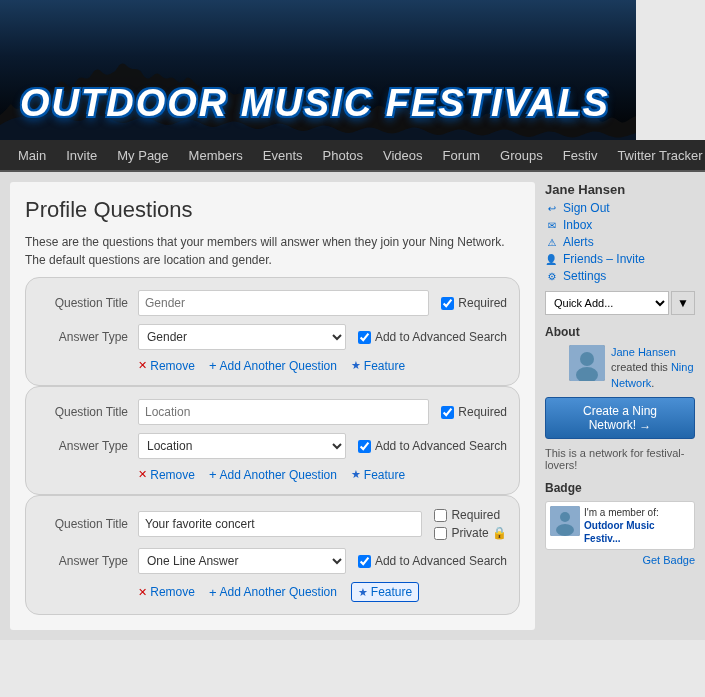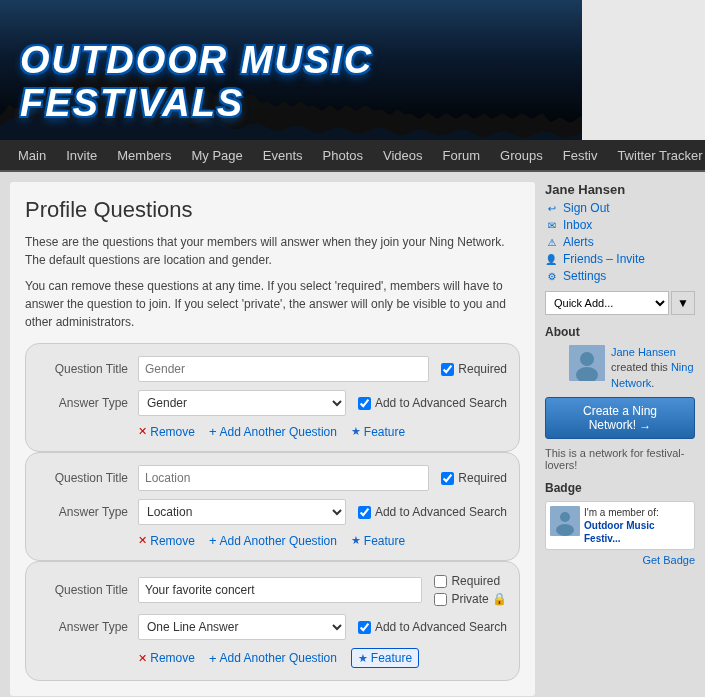--- a/index.html
+++ b/index.html
@@ -1,20 +1,20 @@
 <!DOCTYPE html>
 <html><head>
   <meta charset="utf-8">
   <style>
     * { box-sizing: border-box; margin: 0; padding: 0; }
     body { font-family: Arial, sans-serif; font-size: 13px; background: #e8e8e8; width: 705px; min-height: 697px; overflow-x: hidden; }
 
     
     .header-banner {
-      width: 582px;
+      width: 636px;
       height: 140px;
       background: #404040;
       position: relative;
       overflow: hidden;
     }
     .header-banner .crowd-bg {
       width: 100%;
       height: 100%;
       background: linear-gradient(180deg, #1a3a5c 0%, #0a1a2e 40%, #000 100%);
       position: absolute;
@@ -330,38 +330,37 @@
   <svg class="crowd-svg" viewBox="0 0 705 80" preserveAspectRatio="none">
     <path d="M0,80 L0,55 C5,52 8,48 12,44 C16,48 18,50 22,48 C26,45 28,40 32,38 C36,35 40,38 44,35 C48,32 46,28 50,25 C54,28 56,30 60,27 C64,24 66,20 70,22 C74,24 76,28 80,26 C84,24 84,20 88,18 C92,16 94,20 98,18 C102,16 102,12 106,10 C110,8 112,12 116,14 C120,16 122,14 126,12 C130,10 130,6 134,4 C138,2 140,6 144,8 C148,10 150,8 154,10 C158,12 158,16 162,18 C166,20 168,16 172,14 C176,12 178,16 182,18 C186,20 188,16 192,18 C196,20 198,24 202,22 C206,20 206,16 210,18 C214,20 216,24 220,26 C224,28 226,24 230,26 C234,28 236,32 240,30 C244,28 244,24 248,26 C252,28 254,32 258,34 C262,36 264,32 268,34 C272,36 274,40 278,38 C282,36 282,32 286,34 C290,36 292,40 296,38 C300,36 302,32 306,34 C310,36 312,40 316,42 C320,44 322,40 326,42 C330,44 332,48 336,46 C340,44 342,40 346,42 C350,44 352,48 356,46 C360,44 362,40 366,42 C370,44 372,48 376,46 C380,44 384,48 388,50 C392,52 394,48 398,46 C402,44 404,48 408,50 C412,52 414,48 418,46 C422,44 426,48 430,50 C434,52 436,48 440,46 C444,44 448,48 452,50 C456,52 460,48 464,50 C468,52 470,56 474,54 C478,52 480,48 484,50 C488,52 490,56 494,54 C498,52 502,56 506,58 C510,60 512,56 516,54 C520,52 524,56 528,58 C532,60 534,56 538,54 C542,52 546,56 550,58 C554,60 558,56 562,54 C566,52 568,56 572,58 C576,60 580,56 584,54 C588,52 590,56 594,58 C598,60 602,56 606,54 C610,52 614,56 618,58 C622,60 626,56 630,54 C634,52 638,56 642,58 C646,60 650,56 654,54 C658,52 660,56 664,60 C668,64 672,60 676,58 C680,56 684,60 688,62 C692,64 696,60 700,58 L705,56 L705,80 Z" fill="#111" opacity="0.9"></path>
     <path d="M0,80 L0,65 C10,60 20,55 30,58 C40,61 45,56 55,54 C65,52 70,57 80,60 C90,63 95,58 105,56 C115,54 120,59 130,62 C140,65 145,60 155,58 C165,56 170,61 180,64 C190,67 195,62 205,60 C215,58 220,63 230,66 C240,69 245,64 255,62 C265,60 270,65 280,68 C290,71 295,66 305,64 C315,62 320,67 330,70 C340,73 345,68 355,66 C365,64 370,69 380,72 C390,75 395,70 405,68 C415,66 420,71 430,73 C440,75 445,70 455,68 C465,66 470,71 480,74 C490,77 495,72 505,70 C515,68 520,73 530,75 C540,77 545,72 555,70 C565,68 570,73 580,76 C590,79 595,74 605,72 C615,70 620,75 630,77 C640,79 645,74 655,72 C665,70 670,75 680,77 C690,79 696,75 705,73 L705,80 Z" fill="#0a1525" opacity="0.95"></path>
   </svg>
   <div class="header-title">OUTDOOR MUSIC FESTIVALS</div>
 </div>
 
 <nav class="nav-bar">
   <a class="nav-item">Main</a>
   <a class="nav-item">Invite</a>
+  <a class="nav-item">My Page</a>
   <a class="nav-item">Members</a>
-  <a class="nav-item">My Page</a>
   <a class="nav-item">Events</a>
   <a class="nav-item">Photos</a>
   <a class="nav-item">Videos</a>
   <a class="nav-item">Forum</a>
   <a class="nav-item">Groups</a>
   <a class="nav-item">Festiv</a>
   <a class="nav-item">Twitter Tracker</a>
 
 </nav>
 
 <div class="main-container">
 
   <div class="content-area">
     <h1 class="page-title">Profile Questions</h1>
     <p class="intro-text">These are the questions that your members will answer when they join your Ning Network. The default questions are location and gender.</p>
-    <p class="intro-text2">You can remove these questions at any time. If you select 'required', members will have to answer the question to join. If you select 'private', the answer will only be visible to you and other administrators.</p>
 
     <div class="question-card">
       <div class="question-row">
         <span class="field-label">Question Title</span>
         <input class="field-input" type="text" placeholder="Gender" style="">
         <div class="checkbox-group">
           <label class="checkbox-row">
             <input type="checkbox" checked="" style=""> Required
           </label>
         </div>

